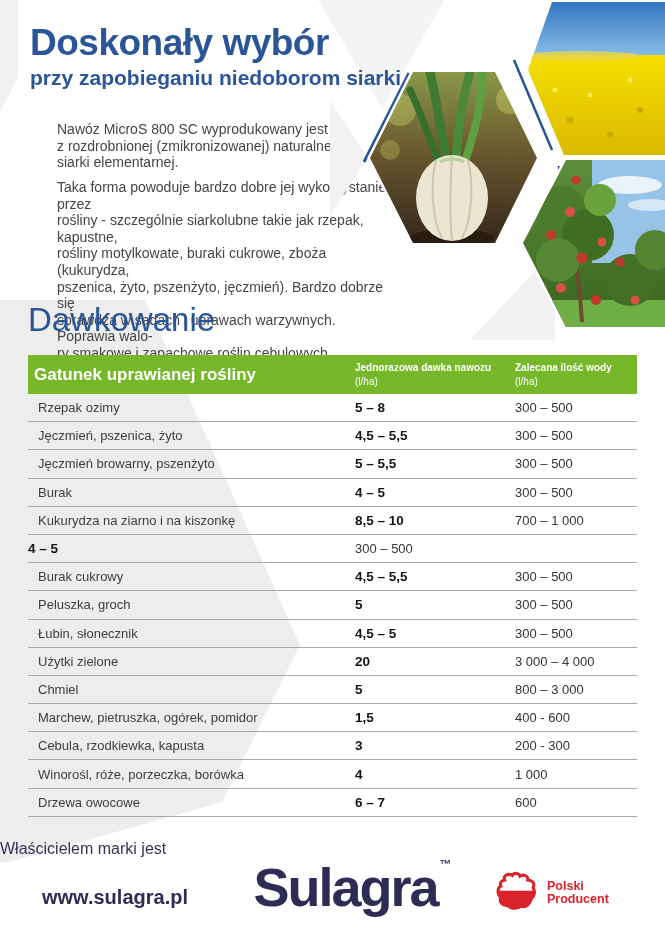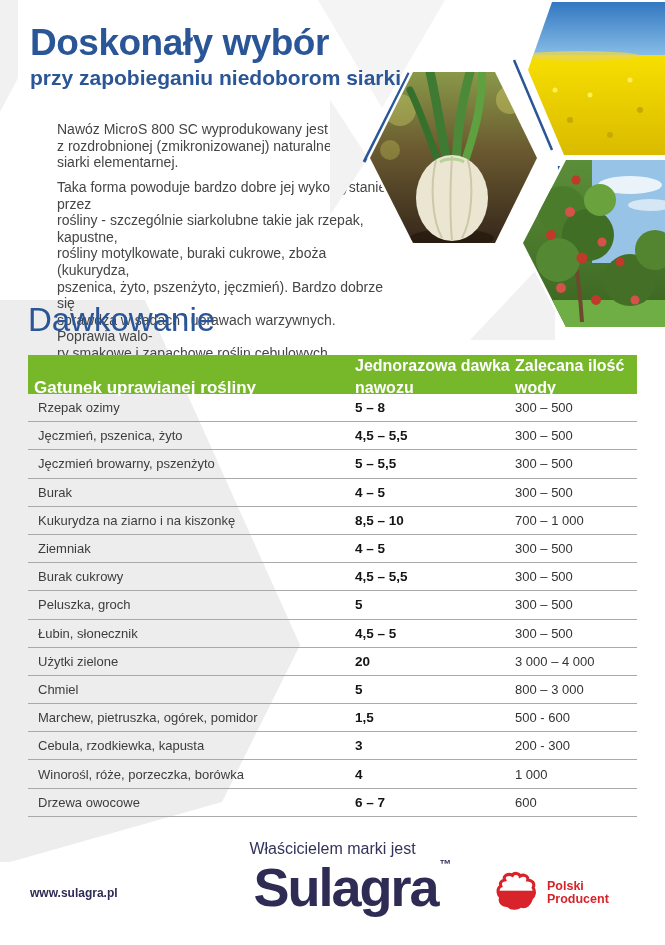--- a/index.html
+++ b/index.html
@@ -52,50 +52,50 @@
   }
   .table{position:absolute;left:28px;top:355px;width:609px;}
   .trow{
     display:grid;grid-template-columns:327px 160px 1fr;
     align-items:center;
   }
   .thead{
     background:var(--c-green);color:#ffffff;height:39px;
   }
   .th1{padding-left:6px;font-size:17px;font-weight:bold;}
-  .th2,.th3{font-size:16px;font-weight:bold;line-height:22px;}
+  .th2,.th3{font-size:10px;font-weight:bold;line-height:14px;}
   .unit{display:block;font-weight:normal;}
   .tbody .trow{
     height:28.2px;border-bottom:1px solid var(--c-line);
     background:transparent;
   }
   .cell-crop{padding-left:10px;font-size:13px;color:#3d3d3d;}
   .cell-dose{font-size:13.5px;font-weight:bold;color:#141414;}
   .cell-water{font-size:13px;color:#333333;}
   
   .owner-label{
     position:absolute;left:0;top:840px;width:665px;
-    text-align:center;font-size:16px;color:#33335a;
+    text-align:left;font-size:16px;color:#33335a;
   }
   .brand{
     position:absolute;left:0;top:856px;width:665px;
     text-align:center;
     padding-left:40px;
   }
   .brand-word{
     font-size:54px;font-weight:bold;letter-spacing:-2px;
     color:var(--c-navy);
   }
   .brand-tm{
     font-size:12px;font-weight:bold;color:var(--c-navy);
     vertical-align:38px;margin-left:2px;
   }
   .website{
-    position:absolute;left:30px;top:886px;
-    font-size:12px;color:var(--c-navy);font-weight:bold;
+    position:absolute;left:42px;top:886px;
+    font-size:20px;color:var(--c-navy);font-weight:bold;
     text-decoration:none;
   }
   .badge{
     position:absolute;left:494px;top:870px;
     display:flex;align-items:center;gap:7px;
   }
   .badge-text{
     font-size:12.5px;font-weight:bold;color:var(--c-red);line-height:13.5px;
   }
 </style>
@@ -256,21 +256,20 @@
           <div class="cell-crop">Burak</div>
           <div class="cell-dose">4 – 5</div>
           <div class="cell-water">300 – 500</div>
         </div>
       <div class="trow">
           <div class="cell-crop">Kukurydza na ziarno i na kiszonkę</div>
           <div class="cell-dose">8,5 – 10</div>
           <div class="cell-water">700 – 1 000</div>
         </div>
       <div class="trow">
-          <div class="cell-crop">Ziemniak</div>
           <div class="cell-dose">4 – 5</div>
           <div class="cell-water">300 – 500</div>
         </div>
       <div class="trow">
           <div class="cell-crop">Burak cukrowy</div>
           <div class="cell-dose">4,5 – 5,5</div>
           <div class="cell-water">300 – 500</div>
         </div>
       <div class="trow">
           <div class="cell-crop">Peluszka, groch</div>
@@ -288,21 +287,21 @@
           <div class="cell-water">3 000 – 4 000</div>
         </div>
       <div class="trow">
           <div class="cell-crop">Chmiel</div>
           <div class="cell-dose">5</div>
           <div class="cell-water">800 – 3 000</div>
         </div>
       <div class="trow">
           <div class="cell-crop">Marchew, pietruszka, ogórek, pomidor</div>
           <div class="cell-dose">1,5</div>
-          <div class="cell-water">500 - 600</div>
+          <div class="cell-water">400 - 600</div>
         </div>
       <div class="trow">
           <div class="cell-crop">Cebula, rzodkiewka, kapusta</div>
           <div class="cell-dose">3</div>
           <div class="cell-water">200 - 300</div>
         </div>
       <div class="trow">
           <div class="cell-crop">Winorośl, róże, porzeczka, borówka</div>
           <div class="cell-dose">4</div>
           <div class="cell-water">1 000</div>

